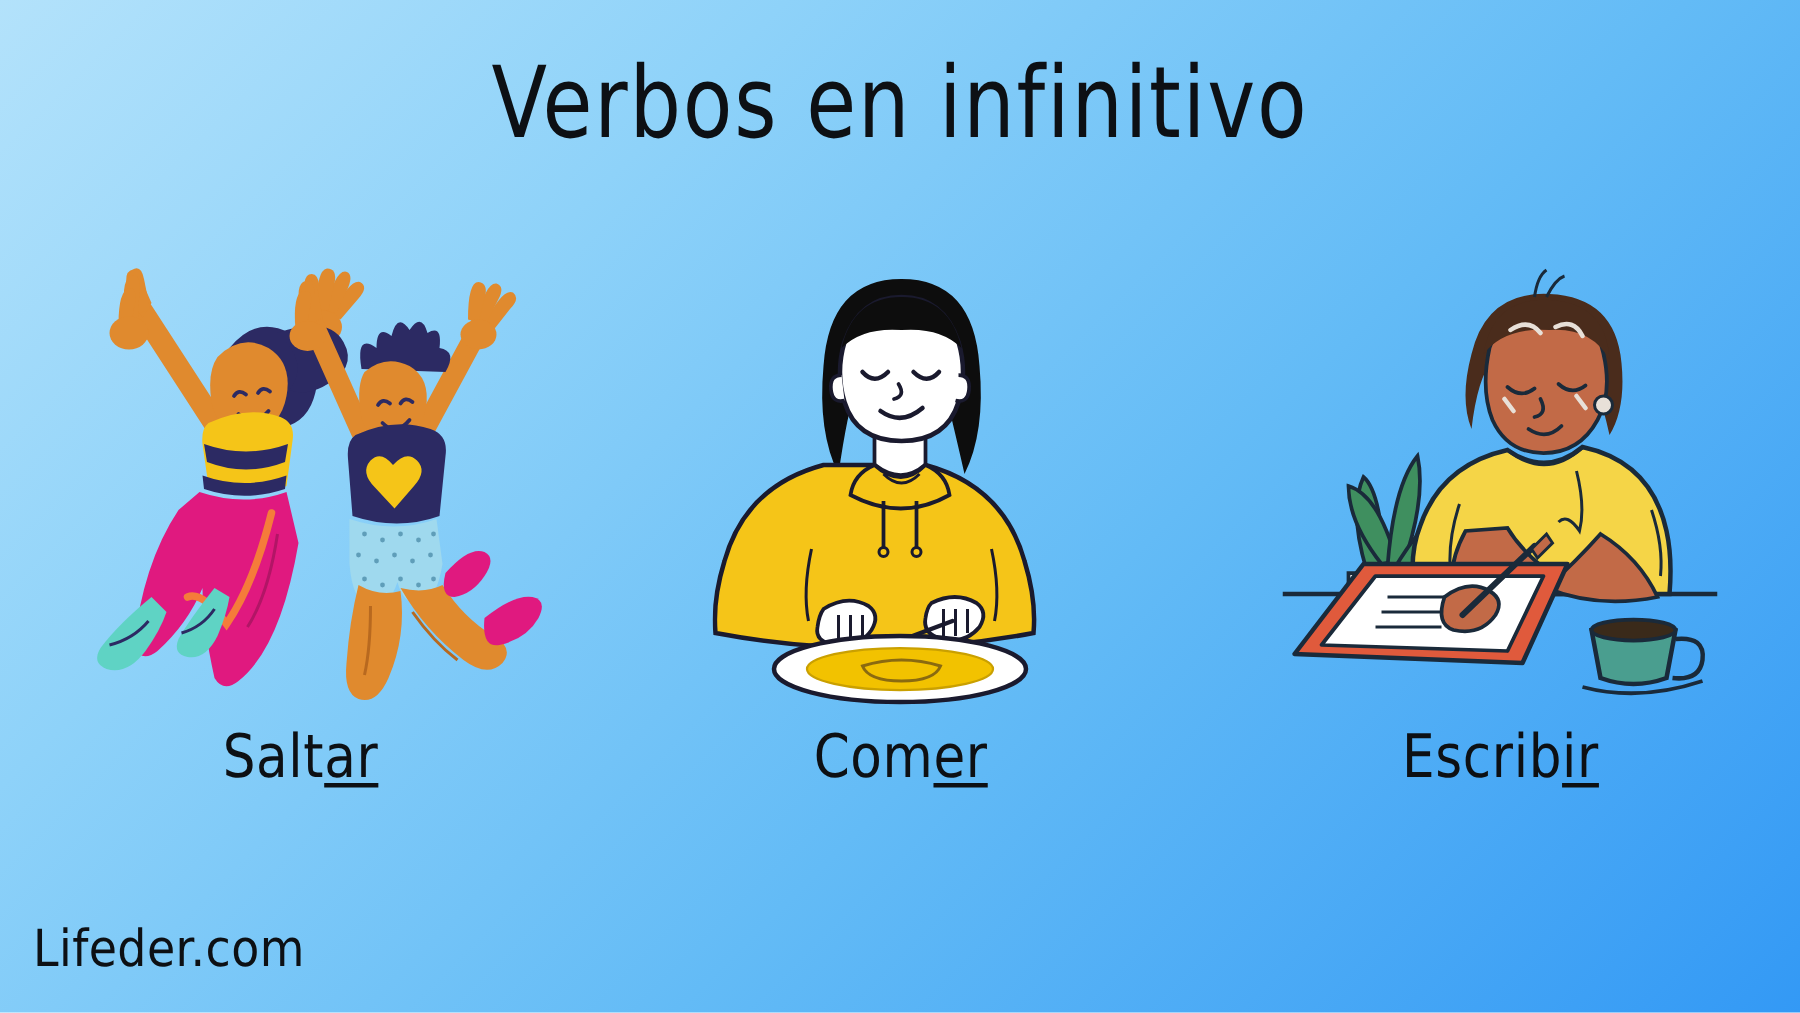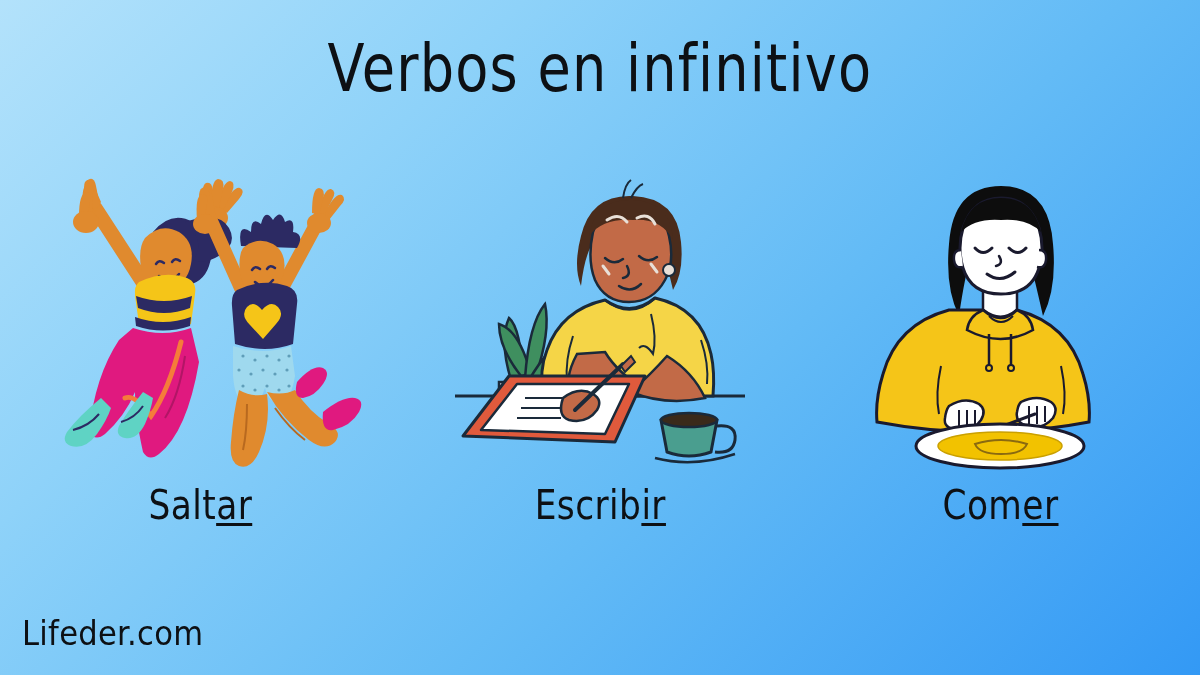--- a/index.html
+++ b/index.html
@@ -186,20 +186,70 @@
           <path d="M288 252 q20 -16 32 -14 q10 2 4 14 q-8 14 -26 18 q-12 2 -10 -18 z" fill="#e0197f"></path>
           <path d="M262 222 q16 -18 26 -14 q8 4 0 16 q-8 12 -20 14 q-10 0 -6 -16 z" fill="#e0197f"></path>
         </g>
       </svg>
     </div>
     <div class="verb"><span>Salt</span><u>ar</u></div>
   </div>
 
   <div class="col">
     <div class="art">
+      <svg width="250" height="300" viewBox="0 0 250 300" aria-hidden="true">
+
+        <path d="M74 74 q4 -58 52 -58 q48 0 52 58 q4 44 -10 72 q-10 -44 -14 -58 q-28 12 -58 0 q-6 16 -12 58 q-14 -28 -10 -72 z" fill="#0d0d0d"></path>
+
+        <path d="M108 118 h34 v30 h-34 z" fill="#ffffff" stroke="#1a1a2e" stroke-width="2.5"></path>
+
+        <path d="M88 58 q10 -30 38 -30 q28 0 38 30 q6 20 0 40 q-8 26 -38 26 q-30 0 -38 -26 q-6 -20 0 -40 z" fill="#ffffff" stroke="#1a1a2e" stroke-width="3"></path>
+
+        <path d="M86 62 q8 -34 40 -34 q32 0 40 34 q-14 -14 -40 -12 q-26 -2 -40 12 z" fill="#0d0d0d"></path>
+
+        <path d="M100 78 q8 9 17 0" stroke="#1a1a2e" stroke-width="3" fill="none" stroke-linecap="round"></path>
+        <path d="M134 78 q9 9 17 0" stroke="#1a1a2e" stroke-width="3" fill="none" stroke-linecap="round"></path>
+
+        <path d="M124 86 q5 8 -3 10" stroke="#1a1a2e" stroke-width="2.5" fill="none" stroke-linecap="round"></path>
+        <path d="M112 104 q14 10 28 -2" stroke="#1a1a2e" stroke-width="3" fill="none" stroke-linecap="round"></path>
+
+        <path d="M86 80 q-8 0 -7 10 q1 9 9 7" fill="#ffffff" stroke="#1a1a2e" stroke-width="2.5"></path>
+        <path d="M164 80 q8 0 7 10 q-1 9 -9 7" fill="#ffffff" stroke="#1a1a2e" stroke-width="2.5"></path>
+
+        <path d="M108 140 q18 14 34 0 q52 14 66 64 q8 26 6 48 q-106 20 -212 0 q-2 -22 6 -48 q14 -50 66 -64 z" fill="#f5c518" stroke="#1a1a2e" stroke-width="3"></path>
+
+        <path d="M108 140 q18 16 34 0 q14 6 16 20 q-32 18 -66 0 q2 -14 16 -20 z" fill="#f5c518" stroke="#1a1a2e" stroke-width="2.5"></path>
+        <path d="M114 146 q12 12 24 0" stroke="#1a1a2e" stroke-width="2" fill="none"></path>
+
+        <path d="M114 164 v32" stroke="#1a1a2e" stroke-width="2.5" fill="none"></path>
+        <path d="M136 164 v32" stroke="#1a1a2e" stroke-width="2.5" fill="none"></path>
+        <circle cx="114" cy="198" r="3" fill="none" stroke="#1a1a2e" stroke-width="2"></circle>
+        <circle cx="136" cy="198" r="3" fill="none" stroke="#1a1a2e" stroke-width="2"></circle>
+
+        <path d="M66 196 q-6 28 -2 48" stroke="#1a1a2e" stroke-width="2" fill="none"></path>
+        <path d="M186 196 q6 28 2 48" stroke="#1a1a2e" stroke-width="2" fill="none"></path>
+
+        <path d="M74 236 q16 -10 30 -2 q8 6 2 16 q-8 12 -24 10 q-14 -2 -12 -12 q1 -8 4 -12 z" fill="#ffffff" stroke="#1a1a2e" stroke-width="2.5"></path>
+        <path d="M84 240 v18 M92 240 v18 M100 240 v16" stroke="#1a1a2e" stroke-width="2" fill="none"></path>
+        <path d="M146 232 q16 -8 30 0 q8 6 2 16 q-10 12 -26 8 q-12 -4 -10 -14 q1 -7 4 -10 z" fill="#ffffff" stroke="#1a1a2e" stroke-width="2.5"></path>
+        <path d="M154 236 v18 M162 236 v18 M170 236 v16" stroke="#1a1a2e" stroke-width="2" fill="none"></path>
+
+        <path d="M160 244 L96 268" stroke="#1a1a2e" stroke-width="3" fill="none" stroke-linecap="round"></path>
+        <path d="M96 262 l-16 6 m16 0 l-16 8 m18 -2 l-14 8" stroke="#1a1a2e" stroke-width="2.5" fill="none" stroke-linecap="round"></path>
+
+        <ellipse cx="125" cy="276" rx="84" ry="22" fill="#ffffff" stroke="#1a1a2e" stroke-width="3"></ellipse>
+        <ellipse cx="125" cy="276" rx="62" ry="14" fill="#f2c200" stroke="#caa000" stroke-width="1.5"></ellipse>
+        <path d="M100 274 q26 -8 52 0 q-4 10 -26 10 q-22 0 -26 -10 z" fill="#f2c200" stroke="#8a6a10" stroke-width="2"></path>
+      </svg>
+    </div>
+    <div class="verb"><span>Com</span><u>er</u></div>
+  </div>
+
+  <div class="col">
+    <div class="art">
       <svg width="290" height="300" viewBox="0 0 290 300" aria-hidden="true">
 
         <g stroke="#1a2a3a" stroke-width="2.5" fill="#3f8f5f">
           <path d="M56 210 q-12 -40 -2 -62 q12 10 14 62 z"></path>
           <path d="M66 206 q-22 -28 -22 -52 q20 6 32 50 z"></path>
           <path d="M70 208 q4 -54 20 -74 q6 28 -10 74 z"></path>
           <path d="M74 210 q20 -34 38 -42 q-4 26 -28 44 z"></path>
           <path d="M72 212 q22 -12 38 -8 q-14 14 -34 14 z"></path>
         </g>
         <path d="M44 212 h52 v14 h-52 z" fill="#ffffff" stroke="#1a2a3a" stroke-width="2.5"></path>
@@ -245,65 +295,15 @@
 
         <path d="M206 250 q30 -8 56 0 l-6 32 q-22 8 -44 0 z" fill="#4a9e8f" stroke="#1a2a3a" stroke-width="3"></path>
         <path d="M262 256 q20 -2 18 14 q-2 14 -20 12" fill="none" stroke="#1a2a3a" stroke-width="3"></path>
         <ellipse cx="234" cy="250" rx="28" ry="7" fill="#3a2a1a" stroke="#1a2a3a" stroke-width="2.5"></ellipse>
         <path d="M200 288 q38 10 80 -4" stroke="#1a2a3a" stroke-width="2.5" fill="none"></path>
       </svg>
     </div>
     <div class="verb"><span>Escrib</span><u>ir</u></div>
   </div>
 
-  <div class="col">
-    <div class="art">
-      <svg width="250" height="300" viewBox="0 0 250 300" aria-hidden="true">
-
-        <path d="M74 74 q4 -58 52 -58 q48 0 52 58 q4 44 -10 72 q-10 -44 -14 -58 q-28 12 -58 0 q-6 16 -12 58 q-14 -28 -10 -72 z" fill="#0d0d0d"></path>
-
-        <path d="M108 118 h34 v30 h-34 z" fill="#ffffff" stroke="#1a1a2e" stroke-width="2.5"></path>
-
-        <path d="M88 58 q10 -30 38 -30 q28 0 38 30 q6 20 0 40 q-8 26 -38 26 q-30 0 -38 -26 q-6 -20 0 -40 z" fill="#ffffff" stroke="#1a1a2e" stroke-width="3"></path>
-
-        <path d="M86 62 q8 -34 40 -34 q32 0 40 34 q-14 -14 -40 -12 q-26 -2 -40 12 z" fill="#0d0d0d"></path>
-
-        <path d="M100 78 q8 9 17 0" stroke="#1a1a2e" stroke-width="3" fill="none" stroke-linecap="round"></path>
-        <path d="M134 78 q9 9 17 0" stroke="#1a1a2e" stroke-width="3" fill="none" stroke-linecap="round"></path>
-
-        <path d="M124 86 q5 8 -3 10" stroke="#1a1a2e" stroke-width="2.5" fill="none" stroke-linecap="round"></path>
-        <path d="M112 104 q14 10 28 -2" stroke="#1a1a2e" stroke-width="3" fill="none" stroke-linecap="round"></path>
-
-        <path d="M86 80 q-8 0 -7 10 q1 9 9 7" fill="#ffffff" stroke="#1a1a2e" stroke-width="2.5"></path>
-        <path d="M164 80 q8 0 7 10 q-1 9 -9 7" fill="#ffffff" stroke="#1a1a2e" stroke-width="2.5"></path>
-
-        <path d="M108 140 q18 14 34 0 q52 14 66 64 q8 26 6 48 q-106 20 -212 0 q-2 -22 6 -48 q14 -50 66 -64 z" fill="#f5c518" stroke="#1a1a2e" stroke-width="3"></path>
-
-        <path d="M108 140 q18 16 34 0 q14 6 16 20 q-32 18 -66 0 q2 -14 16 -20 z" fill="#f5c518" stroke="#1a1a2e" stroke-width="2.5"></path>
-        <path d="M114 146 q12 12 24 0" stroke="#1a1a2e" stroke-width="2" fill="none"></path>
-
-        <path d="M114 164 v32" stroke="#1a1a2e" stroke-width="2.5" fill="none"></path>
-        <path d="M136 164 v32" stroke="#1a1a2e" stroke-width="2.5" fill="none"></path>
-        <circle cx="114" cy="198" r="3" fill="none" stroke="#1a1a2e" stroke-width="2"></circle>
-        <circle cx="136" cy="198" r="3" fill="none" stroke="#1a1a2e" stroke-width="2"></circle>
-
-        <path d="M66 196 q-6 28 -2 48" stroke="#1a1a2e" stroke-width="2" fill="none"></path>
-        <path d="M186 196 q6 28 2 48" stroke="#1a1a2e" stroke-width="2" fill="none"></path>
-
-        <path d="M74 236 q16 -10 30 -2 q8 6 2 16 q-8 12 -24 10 q-14 -2 -12 -12 q1 -8 4 -12 z" fill="#ffffff" stroke="#1a1a2e" stroke-width="2.5"></path>
-        <path d="M84 240 v18 M92 240 v18 M100 240 v16" stroke="#1a1a2e" stroke-width="2" fill="none"></path>
-        <path d="M146 232 q16 -8 30 0 q8 6 2 16 q-10 12 -26 8 q-12 -4 -10 -14 q1 -7 4 -10 z" fill="#ffffff" stroke="#1a1a2e" stroke-width="2.5"></path>
-        <path d="M154 236 v18 M162 236 v18 M170 236 v16" stroke="#1a1a2e" stroke-width="2" fill="none"></path>
-
-        <path d="M160 244 L96 268" stroke="#1a1a2e" stroke-width="3" fill="none" stroke-linecap="round"></path>
-        <path d="M96 262 l-16 6 m16 0 l-16 8 m18 -2 l-14 8" stroke="#1a1a2e" stroke-width="2.5" fill="none" stroke-linecap="round"></path>
-
-        <ellipse cx="125" cy="276" rx="84" ry="22" fill="#ffffff" stroke="#1a1a2e" stroke-width="3"></ellipse>
-        <ellipse cx="125" cy="276" rx="62" ry="14" fill="#f2c200" stroke="#caa000" stroke-width="1.5"></ellipse>
-        <path d="M100 274 q26 -8 52 0 q-4 10 -26 10 q-22 0 -26 -10 z" fill="#f2c200" stroke="#8a6a10" stroke-width="2"></path>
-      </svg>
-    </div>
-    <div class="verb"><span>Com</span><u>er</u></div>
-  </div>
-
 </div>
 
 <div class="watermark">Lifeder.com</div>
 
 </body></html>

